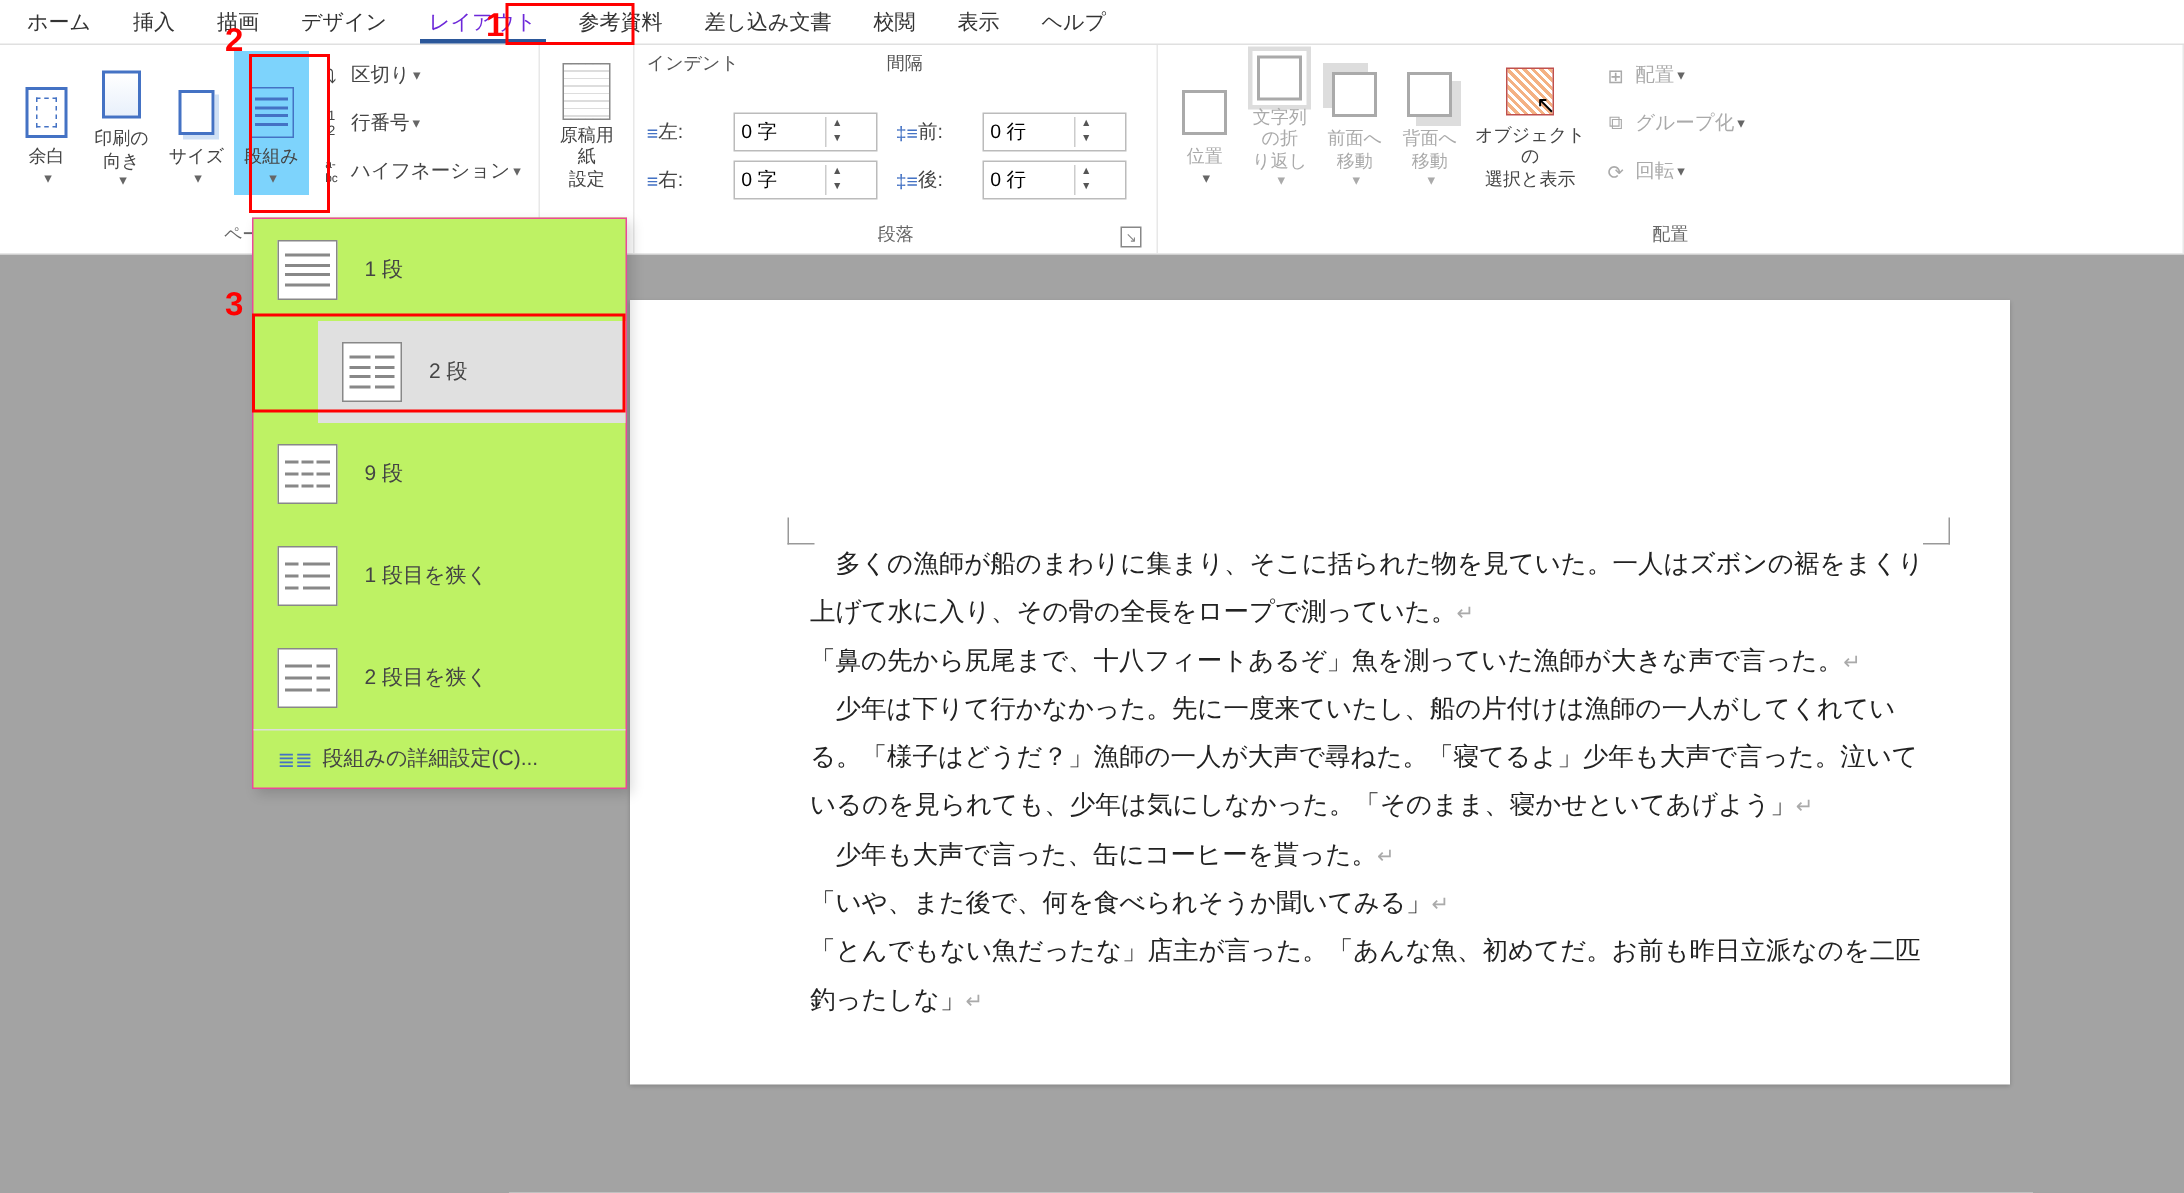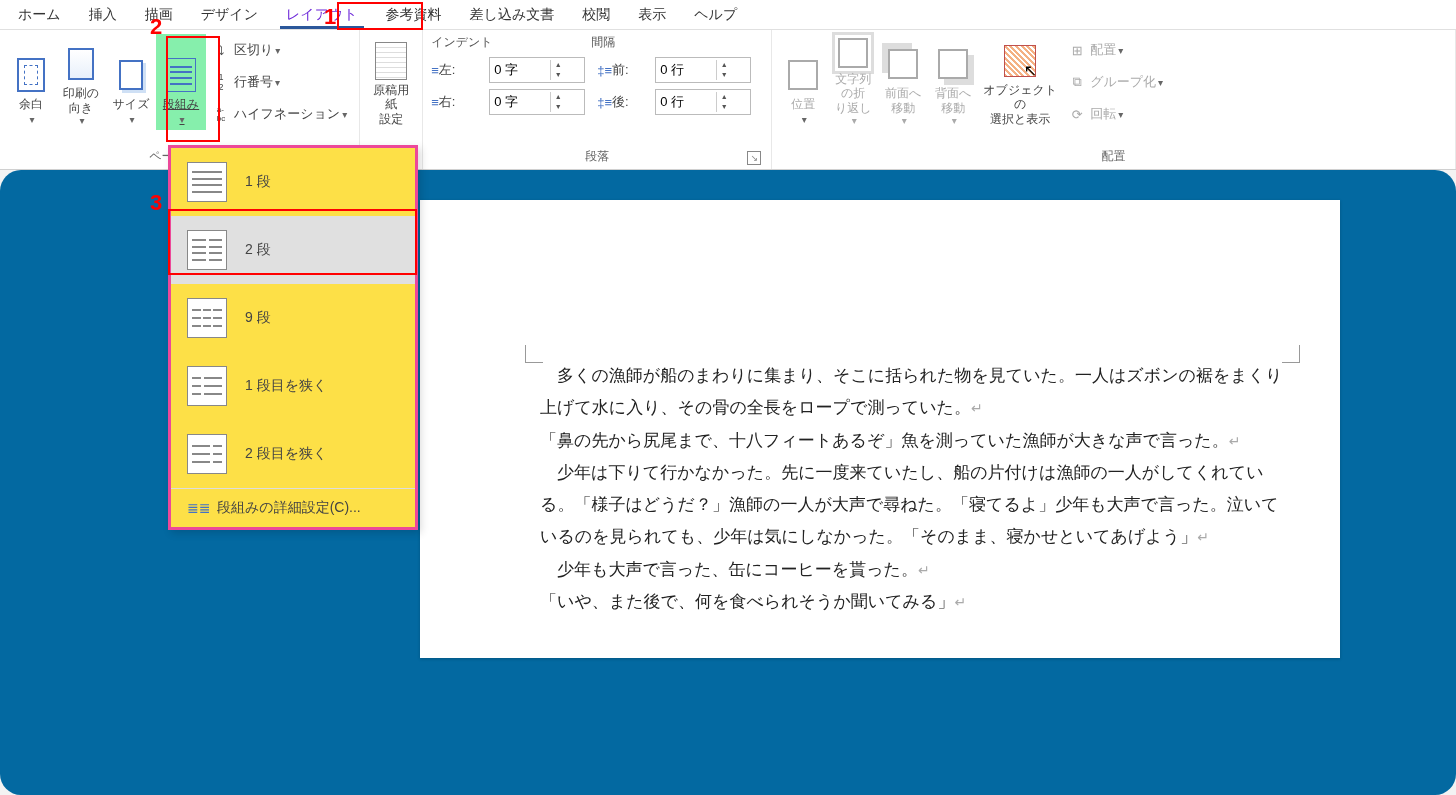--- a/index.html
+++ b/index.html
@@ -21,52 +21,52 @@
 .big-btn { display: flex; flex-direction: column; align-items: center; justify-content: flex-end; width: 50px; height: 96px; padding: 4px 2px; font-size: 12px; color: #444; cursor: pointer; }
 .big-btn .icon-slot { width: 36px; height: 36px; margin-bottom: 4px; display: flex; align-items: center; justify-content: center; }
 .big-btn .lbl { text-align: center; line-height: 1.2; }
 
 .vlist { display: flex; flex-direction: column; justify-content: space-around; height: 96px; padding: 0 4px; }
 .small-btn { display: flex; align-items: center; font-size: 13px; color: #444; padding: 3px 2px; cursor: pointer; white-space: nowrap; }
 .small-btn .mini-icon { width: 18px; height: 18px; margin-right: 4px; display: inline-flex; align-items: center; justify-content: center; }
 .chev { font-size: 10px; color: #666; margin-left: 2px; }
 
 .para-group { padding: 4px 8px 0 8px; }
-.para-head { display: flex; font-size: 12px; color: #555; margin-bottom: 6px; }
+.para-head { display: flex; font-size: 12px; color: #555; margin-bottom: 24px; }
 .para-head span:first-child { width: 160px; }
 .para-row { display: flex; align-items: center; margin-bottom: 6px; }
 .para-lbl { display: flex; align-items: center; font-size: 13px; color: #444; width: 58px; }
 .spin { display: flex; align-items: center; border: 1px solid #bbb; background: #fff; height: 26px; width: 96px; margin-right: 12px; }
 .spin input { border: none; width: 60px; font-size: 13px; padding: 0 4px; outline: none; }
 .spin .arrows { display: flex; flex-direction: column; border-left: 1px solid #ccc; }
 .spin .arrows span { font-size: 7px; width: 14px; text-align: center; line-height: 10px; color: #555; }
 
 .gray { color: #aaa !important; }
 .big-btn.dis .lbl { color: #aaa; }
 
 
-.dropdown { position: absolute; top: 145px; left: 168px; width: 250px; background: #fde047; border: 3px solid #ec4899; box-shadow: 3px 3px 8px rgba(0,0,0,0.15); z-index: 50; }
+.dropdown { position: absolute; top: 145px; left: 168px; width: 250px; background: #bef264; border: 1px solid #ec4899; box-shadow: 3px 3px 8px rgba(0,0,0,0.15); z-index: 50; }
 .dd-item { display: flex; align-items: center; padding: 14px 16px; font-size: 14px; color: #444; cursor: pointer; }
-.dd-item.sel { background: #e0e0e0; }
+.dd-item.sel { background: #e0e0e0; margin-left: 43px; }
 .dd-icon { width: 40px; height: 40px; border: 1px solid #888; margin-right: 18px; background: #fff; display: flex; flex-direction: column; justify-content: space-evenly; padding: 4px; }
 .dd-icon .ln { height: 2px; background: #888; }
 .dd-icon.two { flex-direction: row; gap: 3px; }
 .dd-icon.two .col, .dd-icon.three .col { flex:1; display:flex; flex-direction:column; justify-content:space-evenly; }
 .dd-icon.two .col .ln, .dd-icon.three .col .ln { height:2px; background:#888; }
 .dd-icon.three { flex-direction: row; gap: 2px; }
 .dd-sep { border-top: 1px solid #ddd; }
 .dd-more { display: flex; align-items: center; padding: 10px 16px; font-size: 14px; color: #444; cursor: pointer; }
 .dd-more .mini-icon { width: 20px; margin-right: 10px; color: #4472C4; }
 
 
 .hl-red { position: absolute; border: 2px solid #ff0000; pointer-events: none; z-index: 100; }
 .callout { position: absolute; color: #ff0000; font-size: 22px; font-weight: bold; z-index: 101; }
 
 
-.canvas { position: absolute; top: 170px; left: 0; right: 0; bottom: 0; background: #0369a1; overflow: hidden; border-radius: 21px; }
+.canvas { position: absolute; top: 170px; left: 0; right: 0; bottom: 0; background: #a3a3a3; overflow: hidden; }
 .page { position: absolute; left: 420px; top: 30px; width: 920px; background: #fff; padding: 160px 50px 40px 120px; box-shadow: 0 1px 3px rgba(0,0,0,0.2); }
 .corner-tl { position: absolute; left: 105px; top: 145px; width: 18px; height: 18px; border-left: 1px solid #999; border-bottom: 1px solid #999; }
 .corner-tr { position: absolute; right: 40px; top: 145px; width: 18px; height: 18px; border-right: 1px solid #999; border-bottom: 1px solid #999; }
 .doc-text p { font-family: "Yu Mincho", "MS Mincho", serif; font-size: 17px; line-height: 1.9; color: #222; }
 .para-mark { color: #aaa; font-size: 14px; }
 
 
 .ic-margins { border:2px solid #4472C4; width:28px; height:34px; position:relative; }
 .ic-margins::after { content:""; position:absolute; inset:5px; border:1px dashed #4472C4; }
 .ic-orient { width:26px; height:32px; border:2px solid #4472C4; background:linear-gradient(#fff,#e8f0fb); }
@@ -110,21 +110,21 @@
           </div>
         <div class="lbl">印刷の<br>向き</div>
           <span class="chev">▾</span>
       </div>
       <div class="big-btn">
         <div class="icon-slot">
             <div class="ic-size"></div>
           </div>
         <div class="lbl"><span>サイズ</span><br><span class="chev">▾</span></div>
       </div>
-      <div class="big-btn" style="background:#86efac;text-decoration:underline;">
+      <div class="big-btn" style="background:#7dd3fc;">
         <div class="icon-slot">
             <div class="ic-columns">
               <div class="l"></div>
               <div class="l"></div>
               <div class="l"></div>
               <div class="l"></div>
             </div>
           </div>
         <div class="lbl"><span>段組み</span><br><span class="chev">▾</span></div>
       </div>
@@ -370,15 +370,16 @@
 <div class="canvas">
   <div class="page">
     <div class="corner-tl"></div>
     <div class="corner-tr"></div>
     <div class="doc-text">
       <p><span>　多くの漁師が船のまわりに集まり、そこに括られた物を見ていた。一人はズボンの裾をまくり上げて水に入り、その骨の全長をロープで測っていた。</span><span class="para-mark">↵</span></p>
       <p><span>「鼻の先から尻尾まで、十八フィートあるぞ」魚を測っていた漁師が大きな声で言った。</span><span class="para-mark">↵</span></p>
       <p><span>　少年は下りて行かなかった。先に一度来ていたし、船の片付けは漁師の一人がしてくれている。「様子はどうだ？」漁師の一人が大声で尋ねた。「寝てるよ」少年も大声で言った。泣いているのを見られても、少年は気にしなかった。「そのまま、寝かせといてあげよう」</span><span class="para-mark">↵</span></p>
       <p><span>　少年も大声で言った、缶にコーヒーを貰った。</span><span class="para-mark">↵</span></p>
       <p><span>「いや、また後で、何を食べられそうか聞いてみる」</span><span class="para-mark">↵</span></p>
+      <p><span>「とんでもない魚だったな」店主が言った。「あんな魚、初めてだ。お前も昨日立派なのを二匹釣ったしな」</span><span class="para-mark">↵</span></p>
     </div>
   </div>
 </div>
 
 </body></html>

